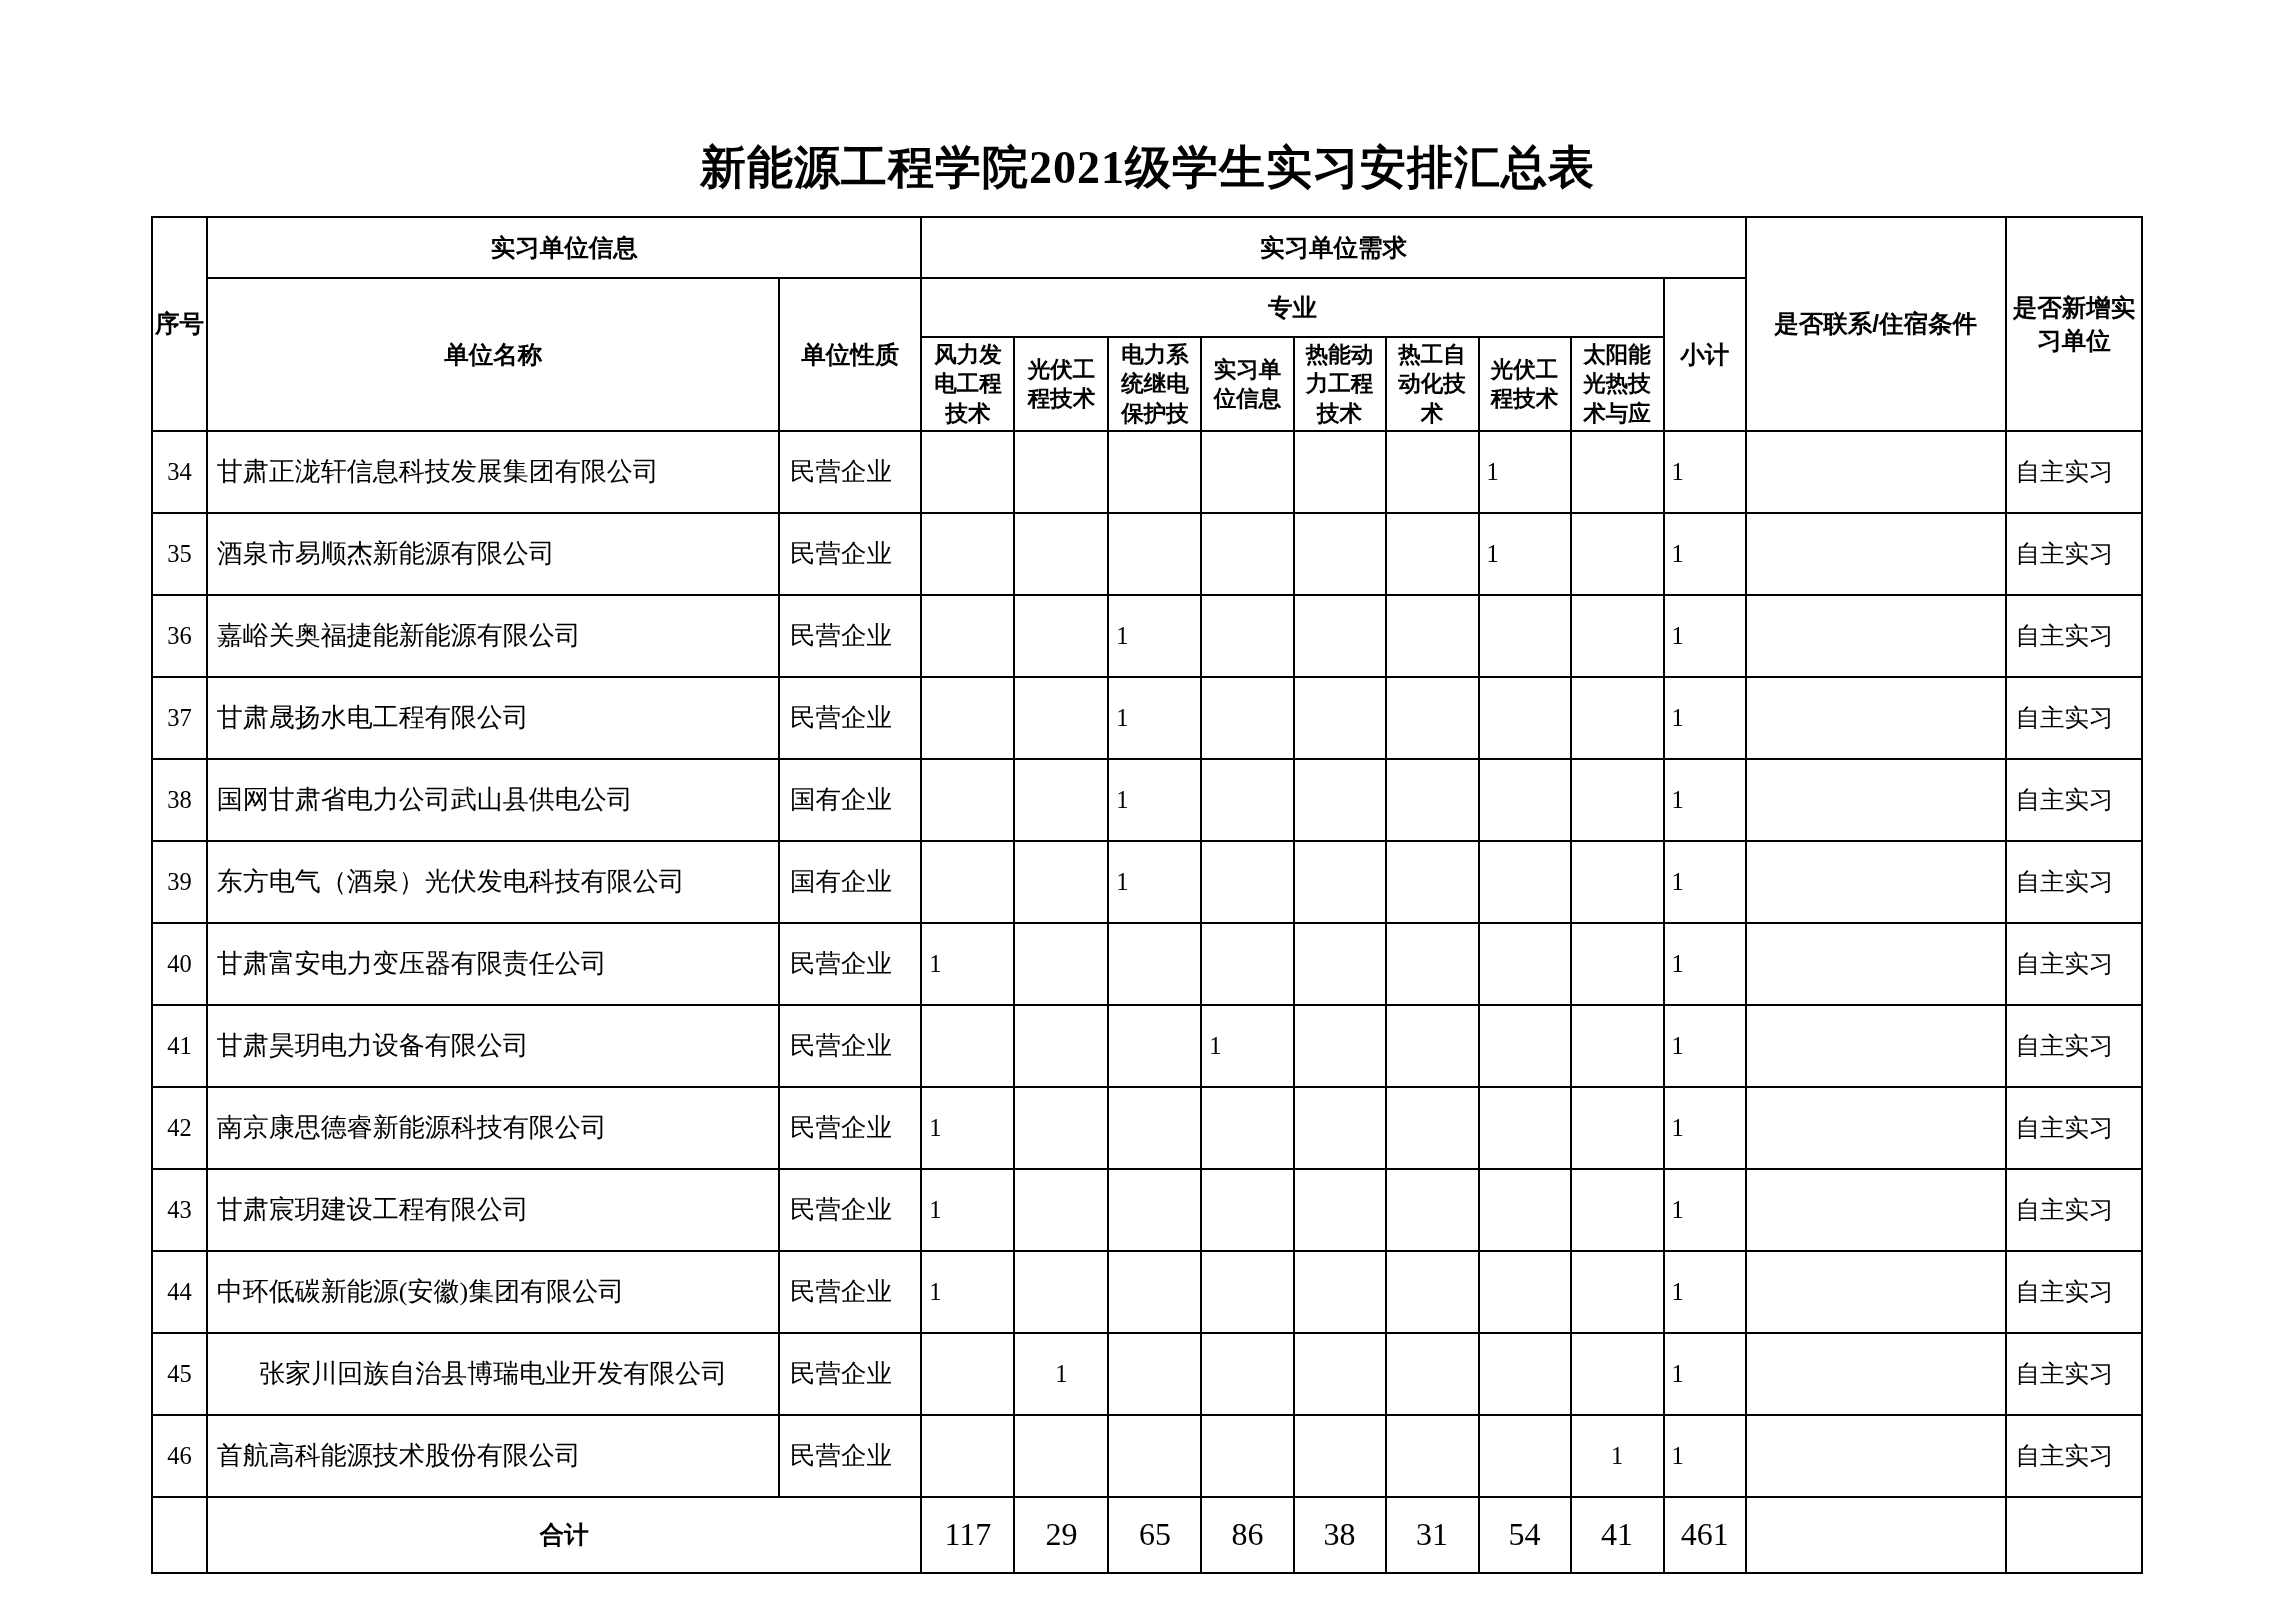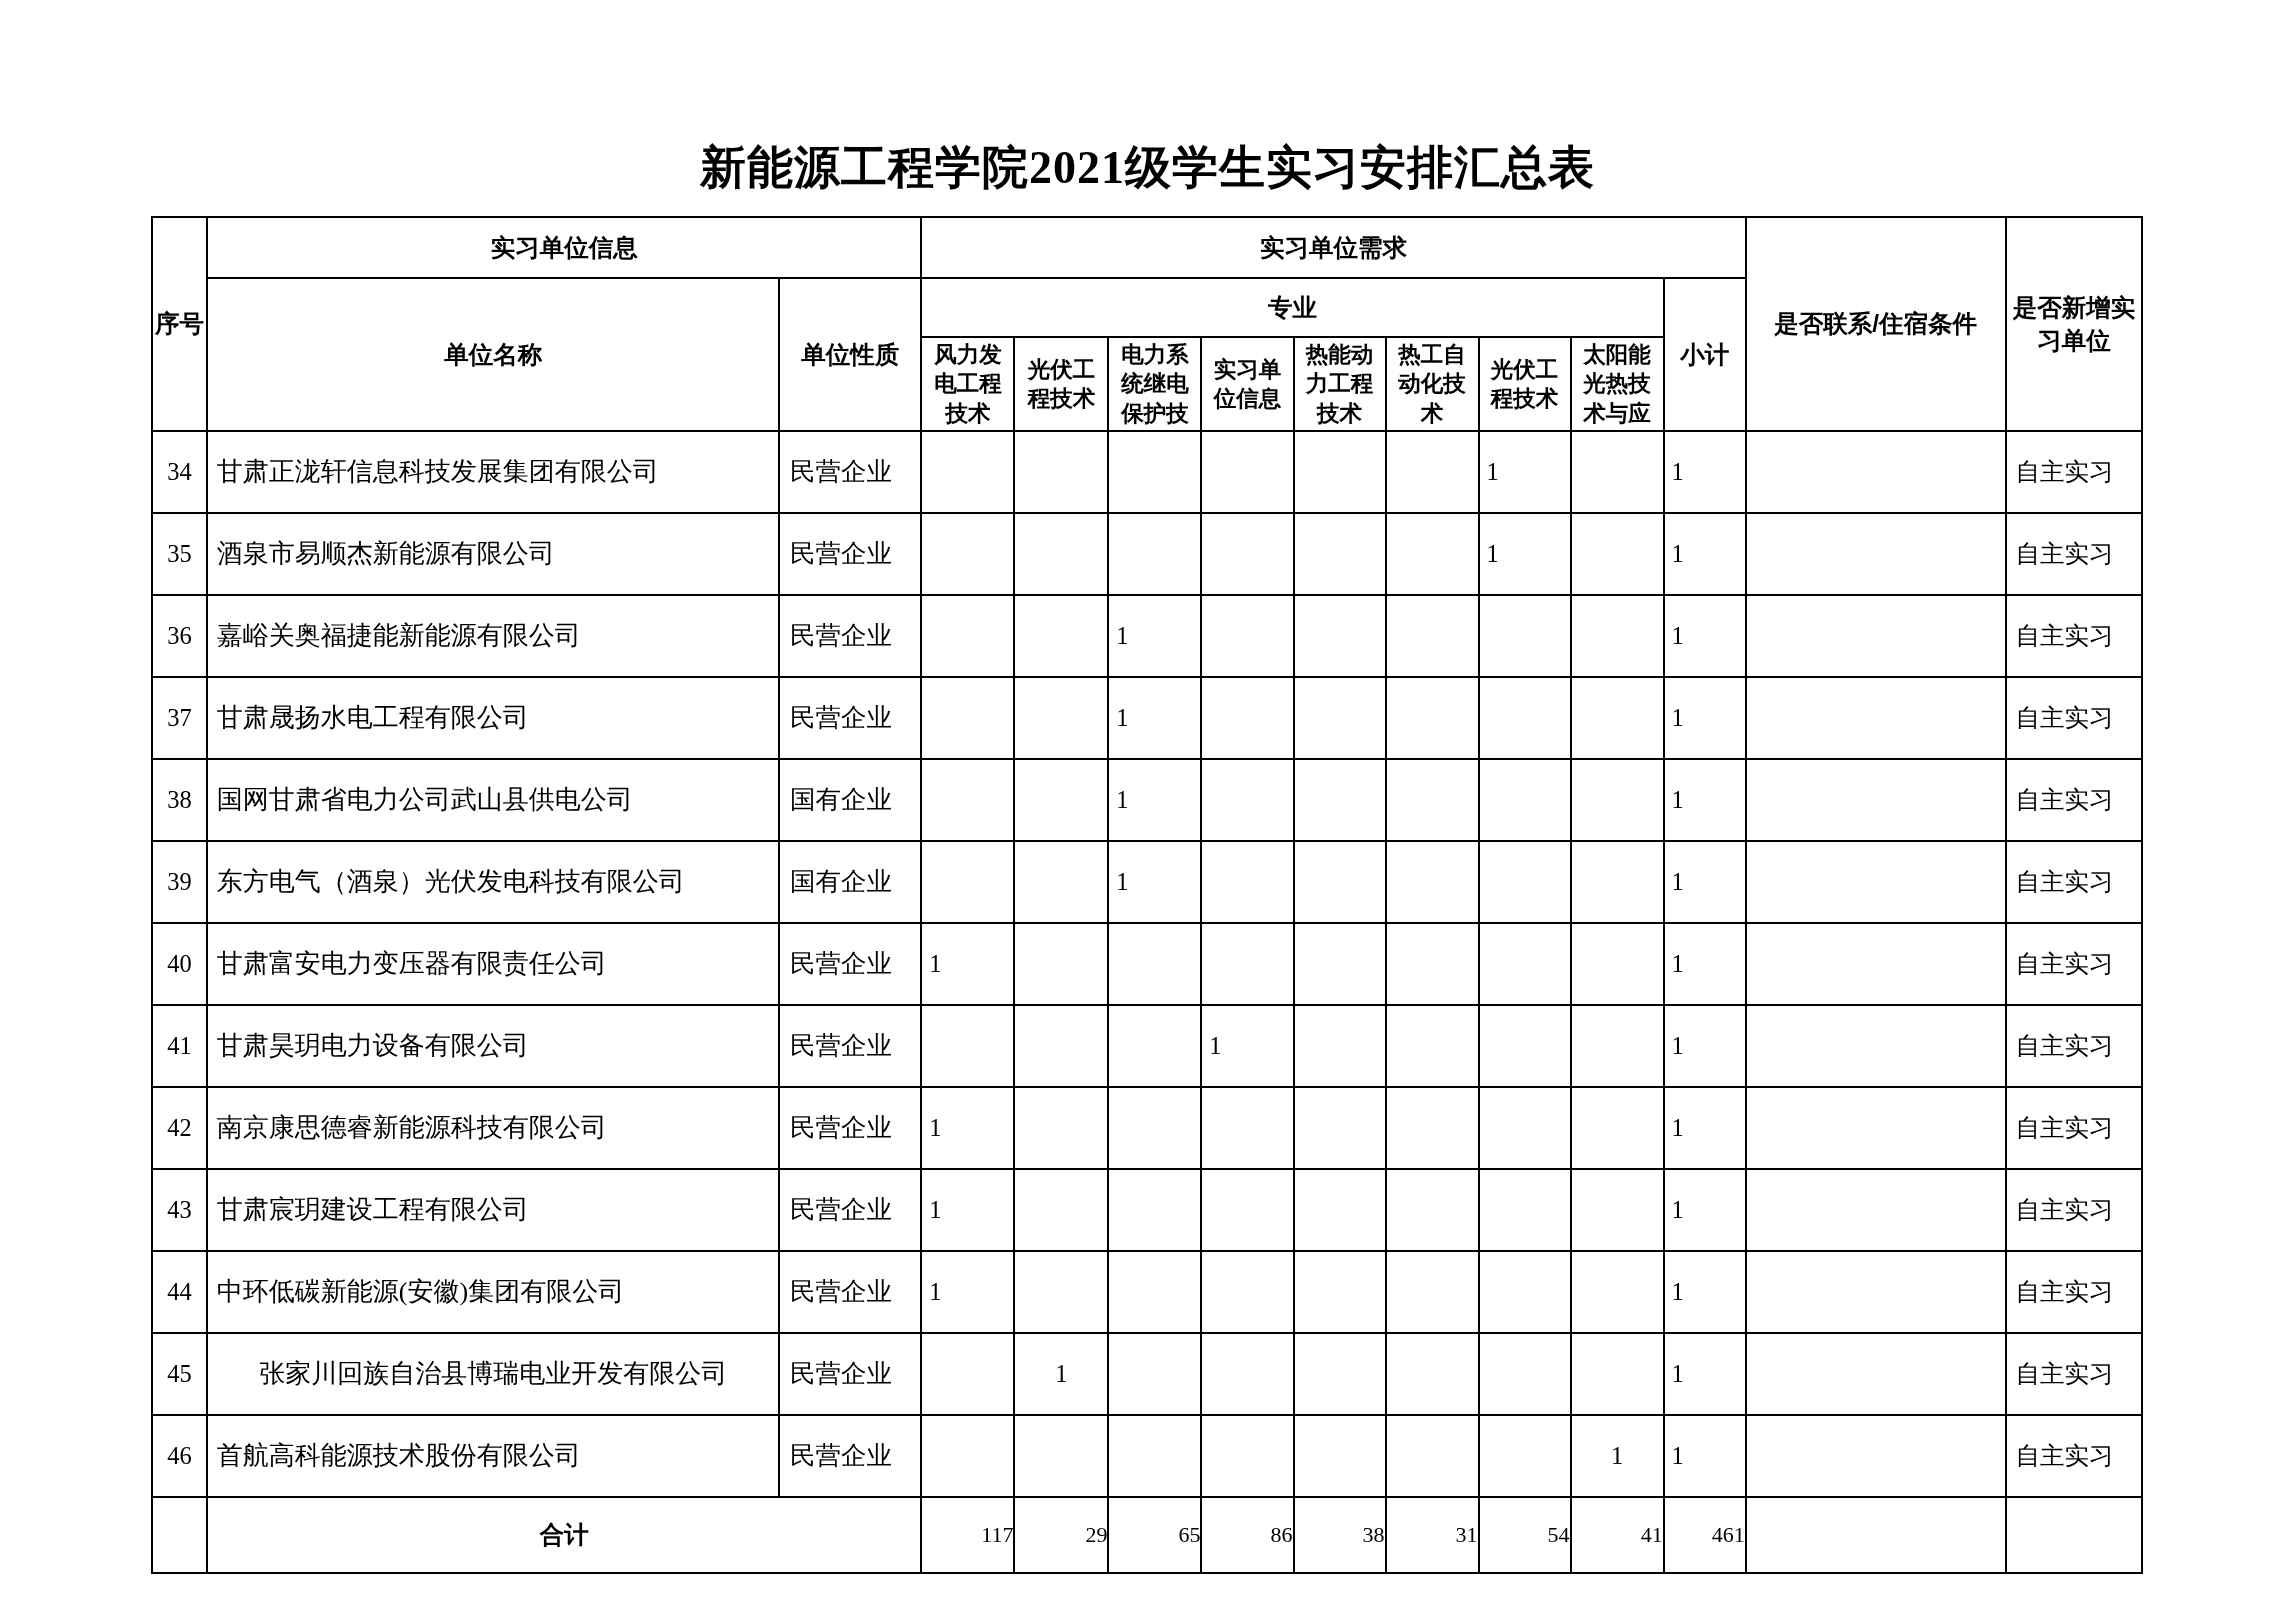--- a/index.html
+++ b/index.html
@@ -35,21 +35,21 @@
   .body-row { height:82px; }
   .total-row { height:76px; }
   .c-seq  { text-align:center; font-size:24.5px; }
   .c-name { font-size:26px; padding-left:8.8px; }
   .c-name.center { text-align:center; padding-left:0; }
   .c-nature { font-size:25.5px; padding-left:9.8px; }
   .c-num  { font-size:24.5px; padding-left:6.9px; }
   .c-num.center { text-align:center; padding-left:0; }
   .c-contact { font-size:24.5px; }
   .c-new  { font-size:24.5px; padding-left:8.8px; }
-  .t-num  { font-size:22px; text-align:right; }
+  .t-num  { font-size:32px; text-align:center; }
 </style>
 </head>
 <body>
 
 <div class="page">
   <div class="title">新能源工程学院2021级学生实习安排汇总表</div>
 
   <table class="summary">
     <colgroup>
       <col style="width:55px">

